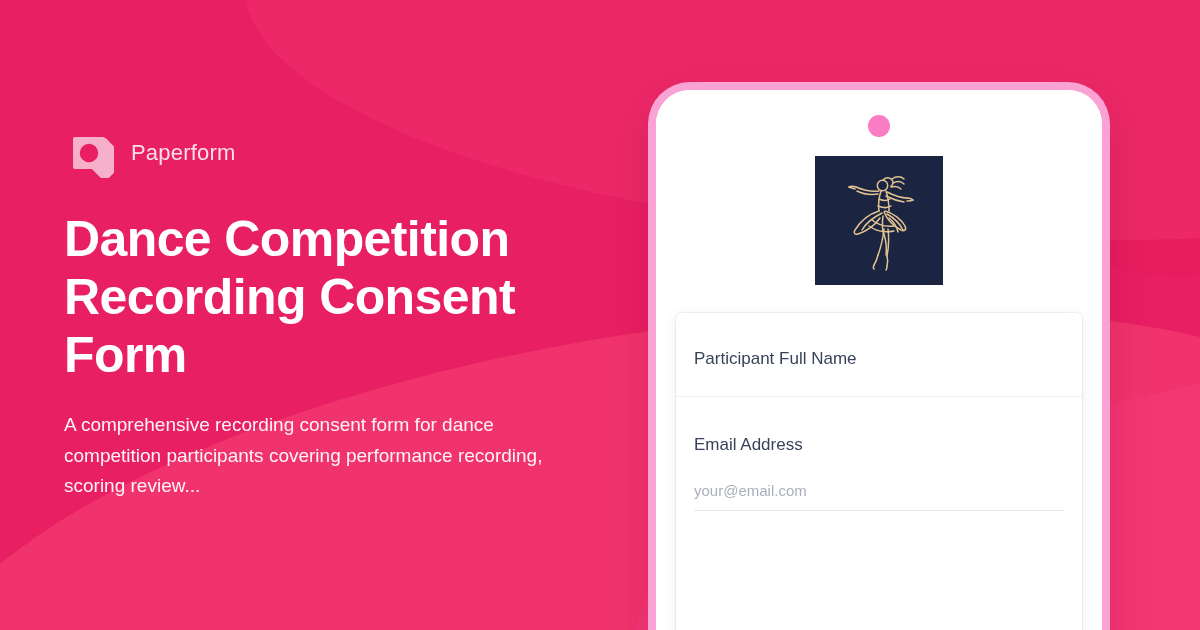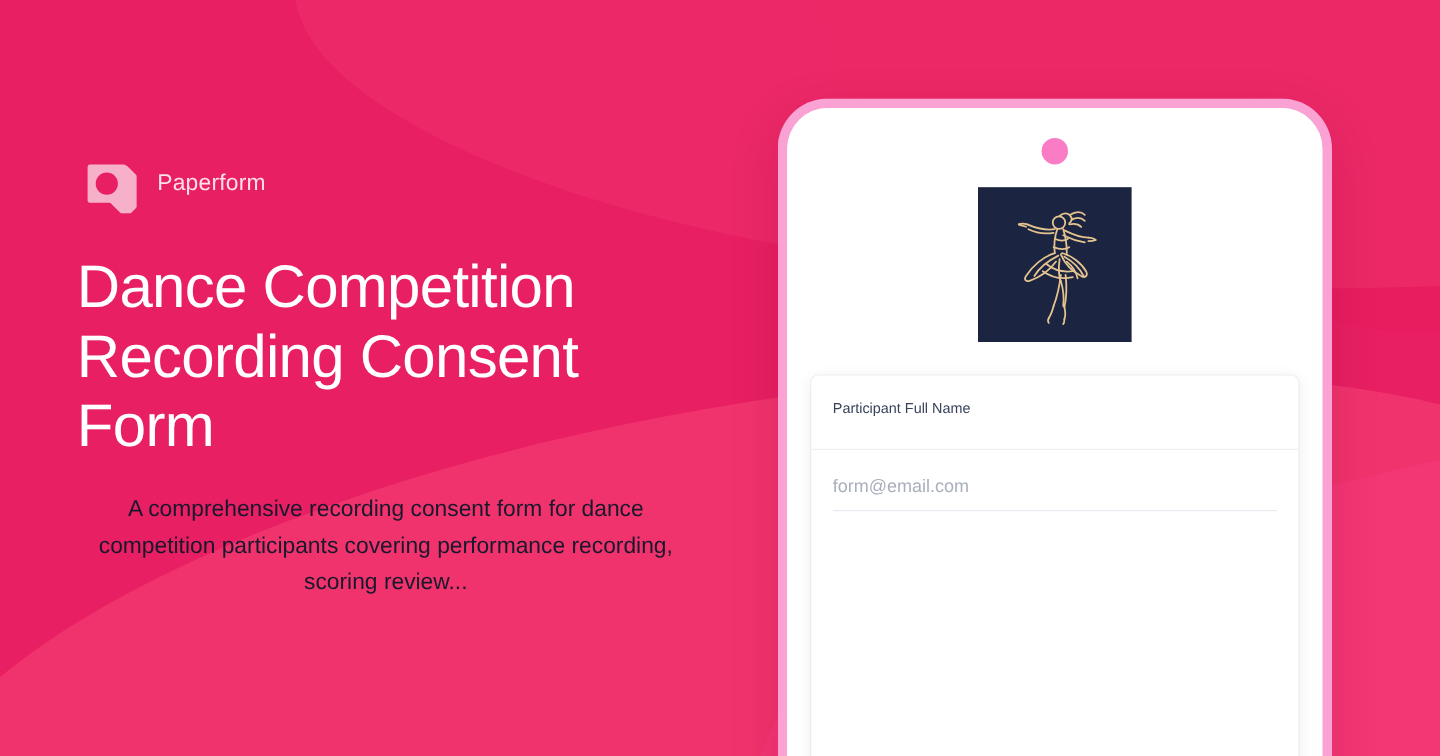--- a/index.html
+++ b/index.html
@@ -65,42 +65,41 @@
     gap:17px;
     margin-bottom:32px;
   }
   .brand-mark {
     width:50px; height:50px;
     flex:0 0 50px;
     opacity:.78;
   }
   .brand-name {
     color:#FDE7EF;
-    font-size:19px;
+    font-size:22px;
     font-weight:400;
     letter-spacing:.2px;
     opacity:.96;
   }
   h1.headline {
     color:#FFFFFF;
     font-size:50px;
     line-height:1.16;
-    font-weight:400;
+    font-weight:700;
     letter-spacing:-0.6px;
     max-width:520px;
     margin-bottom:26px;
   }
   p.subhead {
-    color:#0f172a;
+    color:#ffffff;
     font-size:19px;
     line-height:1.62;
     font-weight:400;
     max-width:515px;
     opacity:.95;
-    text-align:center;
   }
 
   
   .phone {
     position:absolute;
     left:648px; top:82px;
     width:462px; height:600px;
     border:8px solid #F9A2D3;
     border-bottom:none;
     border-radius:42px 42px 0 0;
@@ -152,23 +151,24 @@
     box-shadow:0 0 0 1px rgba(20,30,55,.055), 0 2px 14px rgba(20,30,55,.07);
     flex:1 1 auto;
     overflow:hidden;
   }
   .field {
     padding:20px 18px 0 18px;
   }
   .field + .field { border-top:1px solid #EDEFF3; margin-top:16px; padding-top:22px; }
   .field-label {
     color:#38435A;
-    font-size:12px;
+    font-size:17px;
     font-weight:400;
     margin-bottom:27px;
+    margin-top:16px;
   }
   .field-input {
     color:#A9AFBB;
     font-size:15px;
     font-weight:400;
     padding-bottom:11px;
     border-bottom:1px solid #E6E9EE;
   }
 </style>
 </head>
@@ -262,20 +262,21 @@
       </div>
 
 
       <div class="form-card">
 
         <div class="field">
           <div class="field-label">Participant Full Name</div>
         </div>
 
         <div class="field">
-          <div class="field-input">form@email.com</div>
+          <div class="field-label">Email Address</div>
+          <div class="field-input">your@email.com</div>
         </div>
 
       </div>
     </div>
   </div>
 
 </div>
 
 </body></html>

